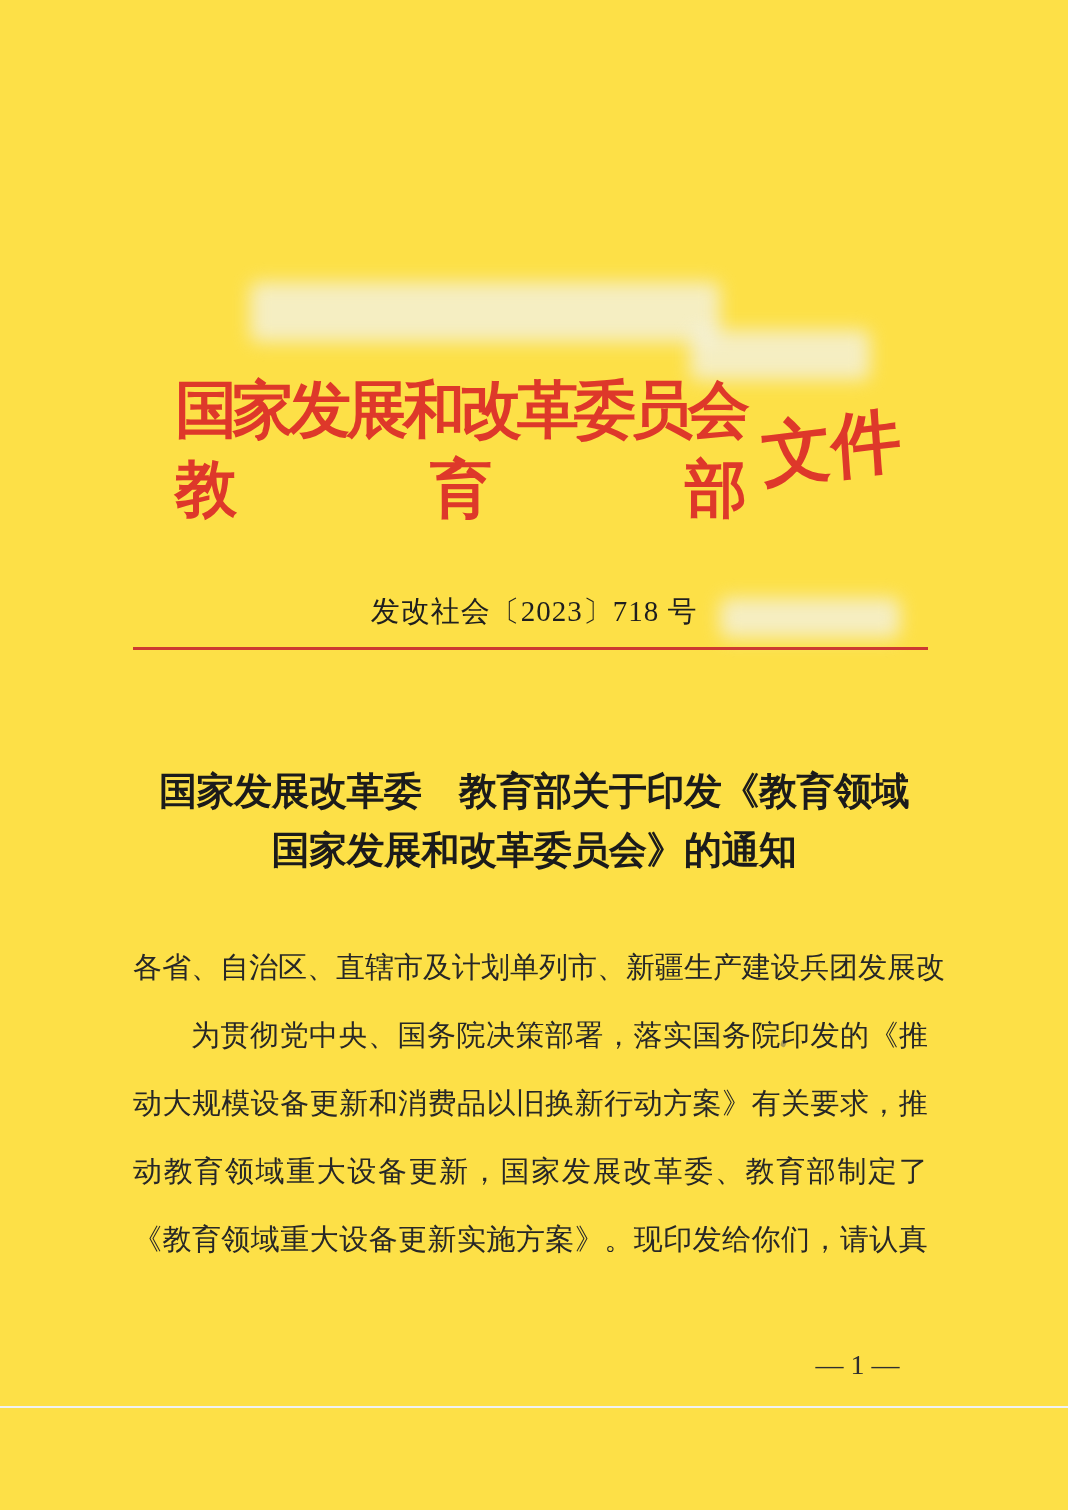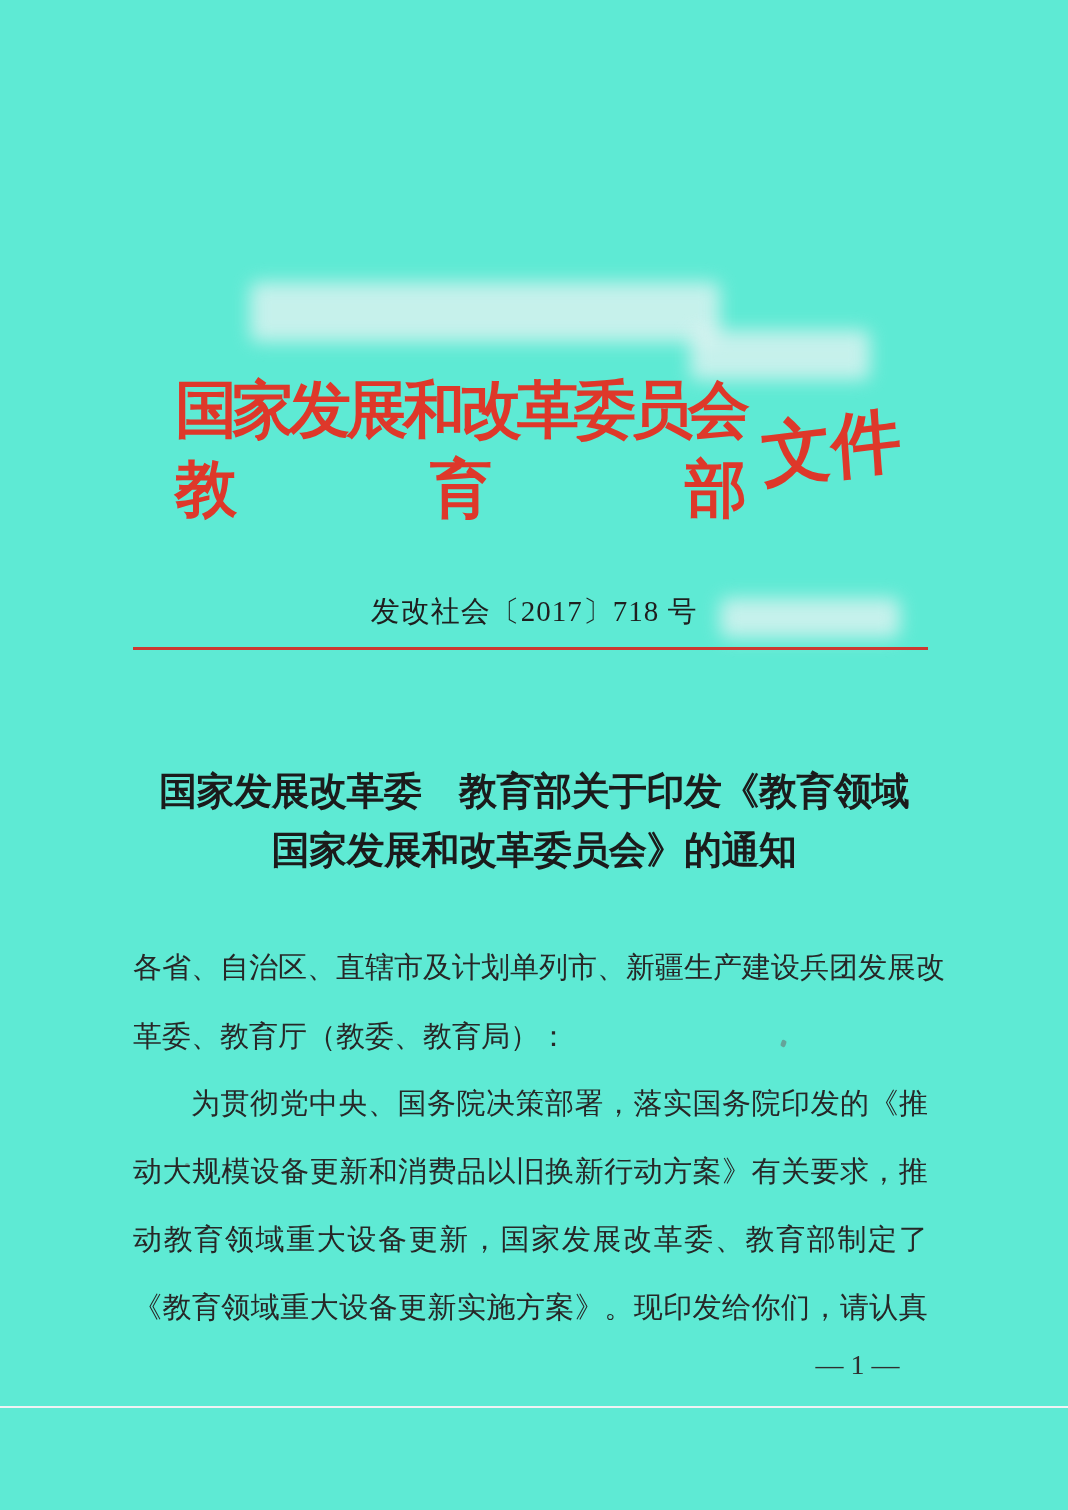--- a/index.html
+++ b/index.html
@@ -4,21 +4,21 @@
 <style>
   * { margin: 0; padding: 0; box-sizing: border-box; }
   html, body { background: #ffffff; }
   body {
     width: 1068px; height: 1510px;
     font-family: "Liberation Serif", "DejaVu Serif", serif;
     position: relative; overflow: hidden;
   }
   .page {
     position: absolute; inset: 0;
-    background: #5eead4;
+    background: #fde047;
     text-decoration: underline;
   }
   
   .ghost {
     position: absolute; background: #f2f4f6; filter: blur(9px);
     border-radius: 8px; opacity: .7; pointer-events: none;
   }
   .ghost.g1 { left: 250px; top: 282px; width: 470px; height: 60px; }
   .ghost.g2 { left: 690px; top: 330px; width: 180px; height: 50px; }
   .ghost.g3 { left: 720px; top: 598px; width: 180px; height: 40px; }
@@ -98,21 +98,21 @@
   <header>
     <div class="agency1">国家发展和改革委员会</div>
     <div class="agency2">
       <span>教</span>
       <span>育</span>
       <span>部</span>
     </div>
     <div class="doc-type">文件</div>
   </header>
 
-  <div class="doc-number">发改社会〔2017〕718 号</div>
+  <div class="doc-number">发改社会〔2023〕718 号</div>
 
   <div class="red-rule" style="background: rgb(204, 58, 49);"></div>
 
   <h1 class="title">
     <div class="t-line">国家发展改革委　教育部关于印发《教育领域</div>
     <div class="t-line">国家发展和改革委员会》的通知</div>
   </h1>
 
   <main class="body-text">
       <div class="body-line justify">
@@ -138,21 +138,20 @@
         <span>生</span>
         <span>产</span>
         <span>建</span>
         <span>设</span>
         <span>兵</span>
         <span>团</span>
         <span>发</span>
         <span>展</span>
         <span>改</span>
       </div>
-      <div class="body-line">革委、教育厅（教委、教育局）：</div>
       <div class="body-line justify indent">
         <span>为</span>
         <span>贯</span>
         <span>彻</span>
         <span>党</span>
         <span>中</span>
         <span>央</span>
         <span>、</span>
         <span>国</span>
         <span>务</span>

